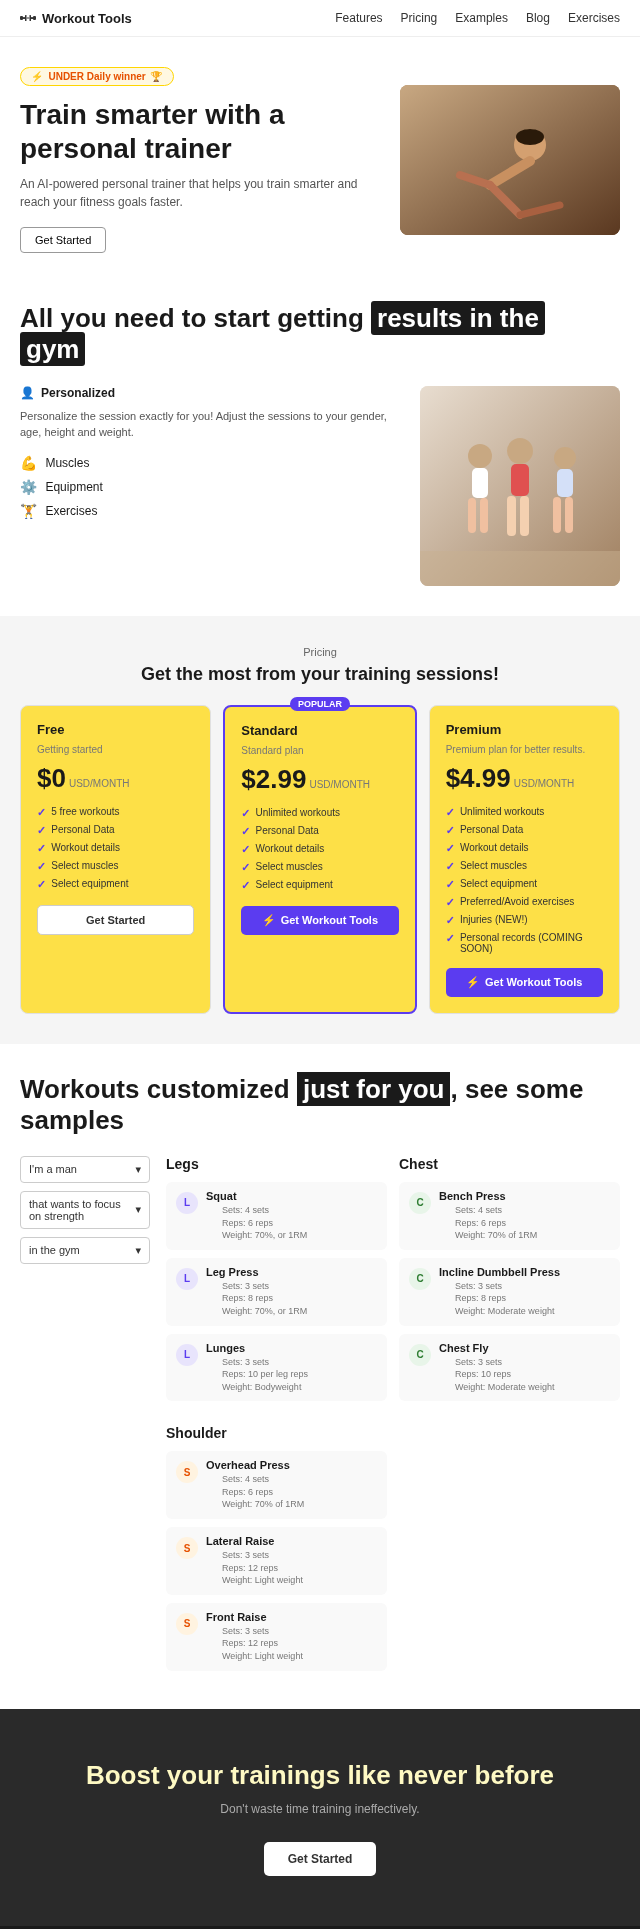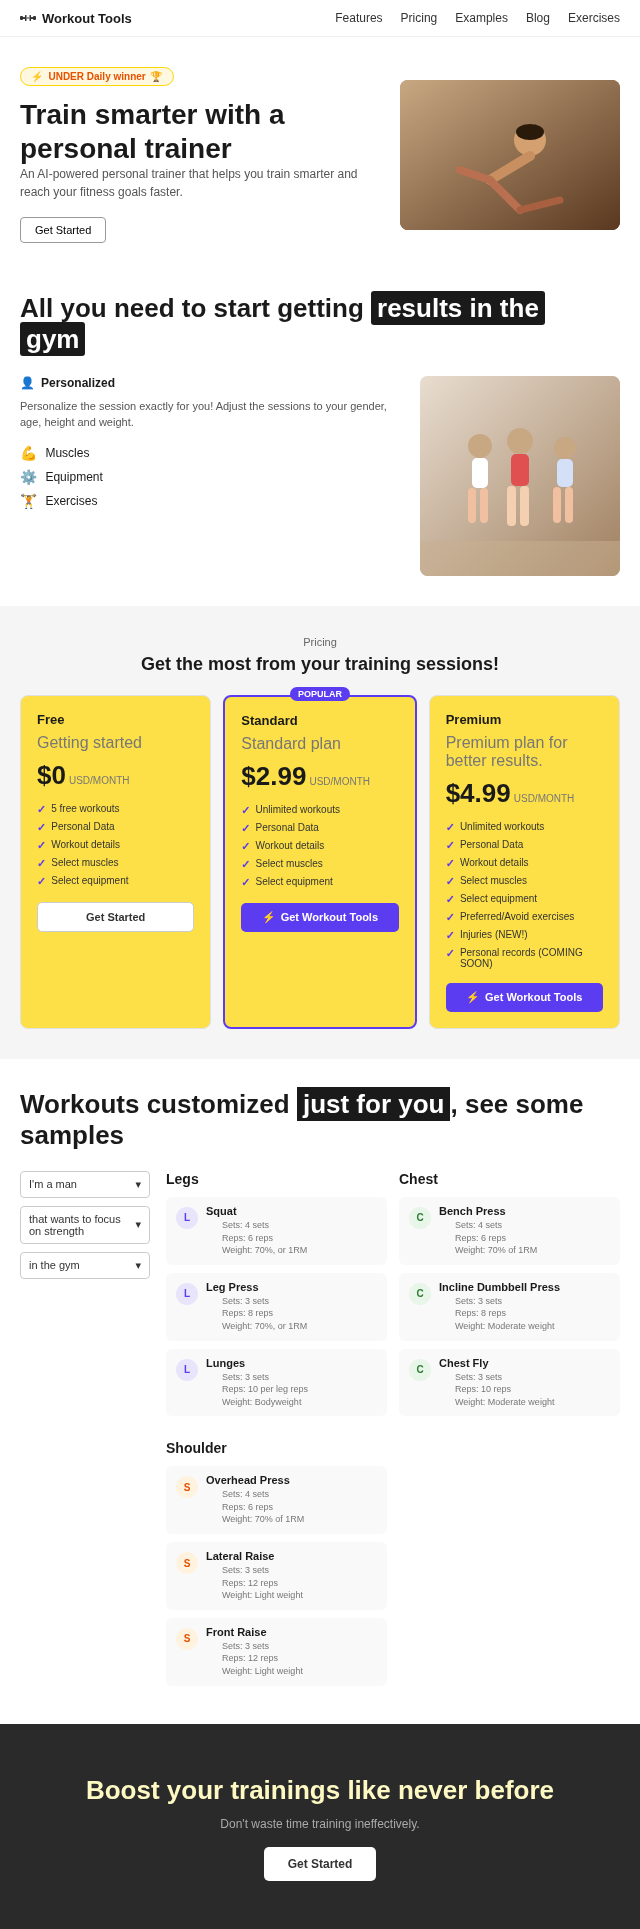--- a/index.html
+++ b/index.html
@@ -8,21 +8,21 @@
     
     nav { display: flex; align-items: center; justify-content: space-between; padding: 10px 20px; border-bottom: 1px solid #eee; background: #fff; }
     .nav-logo { display: flex; align-items: center; gap: 6px; font-weight: 700; font-size: 13px; }
     .nav-links { display: flex; gap: 18px; font-size: 12px; color: #333; }
     .nav-links span { cursor: pointer; }
 
     
     .hero { display: flex; padding: 30px 20px 20px; gap: 20px; align-items: center; }
     .hero-text { flex: 1; }
     .badge { display: inline-flex; align-items: center; gap: 5px; background: #fff8e1; border: 1px solid #ffd600; border-radius: 20px; padding: 3px 10px; font-size: 10px; font-weight: 600; color: #e65100; margin-bottom: 12px; }
-    .hero-title { font-size: 28px; font-weight: 800; line-height: 1.2; margin-bottom: 0; }
+    .hero-title { font-size: 28px; font-weight: 800; line-height: 1.2; margin-bottom: 10px; }
     .hero-sub { font-size: 12px; color: #555; line-height: 1.5; margin-bottom: 16px; }
     .btn-outline { border: 1px solid #999; background: #fff; padding: 6px 14px; font-size: 11px; border-radius: 4px; cursor: pointer; }
     .hero-img { width: 220px; height: 150px; background: linear-gradient(135deg, #c8a882, #a0785a); border-radius: 8px; overflow: hidden; display: flex; align-items: center; justify-content: center; }
     .hero-img-inner { width: 100%; height: 100%; background: linear-gradient(160deg, #b8916a 0%, #7a5c3a 50%, #4a3520 100%); border-radius: 8px; position: relative; }
 
     
     .features-section { padding: 30px 20px; }
     .features-title { font-size: 26px; font-weight: 800; line-height: 1.2; margin-bottom: 20px; }
     .highlight-dark { background: #1a1a1a; color: #fff; padding: 2px 6px; border-radius: 3px; }
     .features-content { display: flex; gap: 20px; align-items: flex-start; }
@@ -35,21 +35,21 @@
 
     
     .pricing-section { background: #f5f5f5; padding: 30px 20px; }
     .pricing-label { text-align: center; font-size: 11px; color: #666; margin-bottom: 6px; }
     .pricing-title { text-align: center; font-size: 18px; font-weight: 800; margin-bottom: 20px; }
     .pricing-cards { display: flex; gap: 12px; justify-content: center; }
     .pricing-card { background: #fde047; border-radius: 8px; padding: 16px; flex: 1; border: 1px solid #e0e0e0; position: relative; }
     .pricing-card.popular { border: 2px solid #5B3CF0; }
     .popular-badge { position: absolute; top: -10px; left: 50%; transform: translateX(-50%); background: #5B3CF0; color: #fff; font-size: 9px; font-weight: 700; padding: 2px 8px; border-radius: 10px; white-space: nowrap; }
     .card-tier { font-size: 13px; font-weight: 700; margin-bottom: 7px; }
-    .card-sub { font-size: 16px; color: #777; margin-bottom: 8px; }
+    .card-sub { font-size: 10px; color: #777; margin-bottom: 8px; }
     .card-price { display: flex; align-items: baseline; gap: 3px; margin-bottom: 12px; }
     .price-main { font-size: 26px; font-weight: 800; }
     .price-period { font-size: 10px; color: #777; }
     .card-features { list-style: none; font-size: 10px; color: #333; margin-bottom: 14px; }
     .card-features li { display: flex; align-items: flex-start; gap: 5px; margin-bottom: 5px; }
     .check { color: #5B3CF0; font-weight: 700; font-size: 11px; }
     .btn-primary { background: #5B3CF0; color: #fff; border: none; padding: 8px 14px; border-radius: 5px; font-size: 11px; font-weight: 600; cursor: pointer; width: 100%; display: flex; align-items: center; justify-content: center; gap: 5px; }
     .btn-secondary { background: #fff; color: #333; border: 1px solid #ccc; padding: 8px 14px; border-radius: 5px; font-size: 11px; font-weight: 600; cursor: pointer; width: 100%; }
 
     
@@ -66,21 +66,21 @@
     .exercise-card { background: #f9f9f9; border-radius: 6px; padding: 8px 10px; margin-bottom: 8px; display: flex; gap: 8px; align-items: flex-start; }
     .ex-circle { width: 22px; height: 22px; border-radius: 50%; background: #e8e4fc; display: flex; align-items: center; justify-content: center; font-size: 10px; font-weight: 700; color: #5B3CF0; flex-shrink: 0; margin-top: 2px; }
     .ex-circle.green { background: #e8f5e9; color: #2e7d32; }
     .ex-circle.orange { background: #fff3e0; color: #e65100; }
     .ex-name { font-size: 11px; font-weight: 700; margin-bottom: 2px; }
     .ex-detail { font-size: 9px; color: #777; line-height: 1.4; margin-left: 16px; }
 
     
     .cta-section { background: #2a2a2a; padding: 50px 20px; text-align: center; }
     .cta-title { font-size: 26px; font-weight: 800; color: #fef9c3; line-height: 1.3; margin-bottom: 10px; }
-    .cta-sub { font-size: 12px; color: #aaa; margin-bottom: 16px; }
+    .cta-sub { font-size: 12px; color: #aaa; margin-bottom: 26px; }
     .btn-cta { background: #fff; color: #333; border: none; padding: 10px 24px; border-radius: 5px; font-size: 12px; font-weight: 600; cursor: pointer; }
 
     
     footer { background: #1a1a1a; padding: 30px 20px; color: #aaa; }
   </style>
 </head>
 <body>
 
 <nav>
   <div class="nav-logo">

